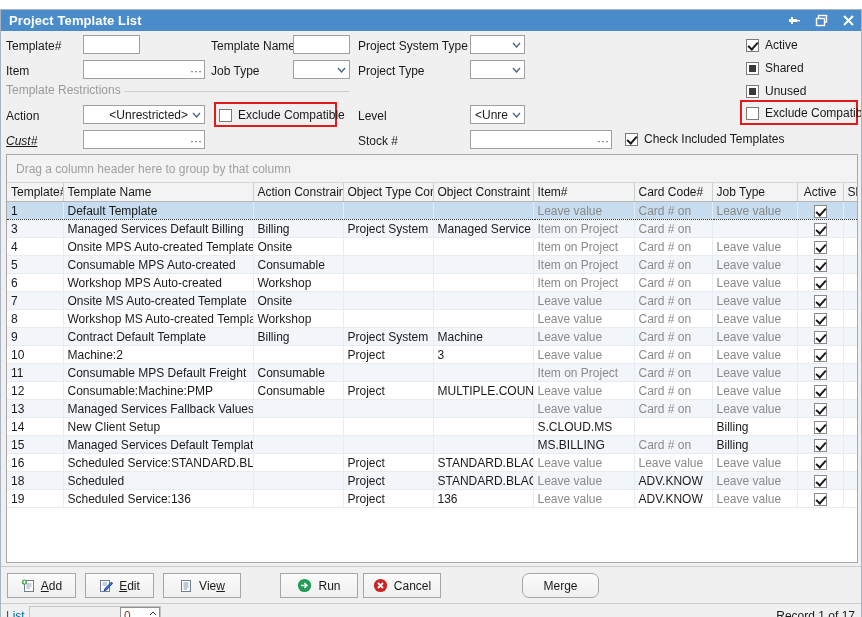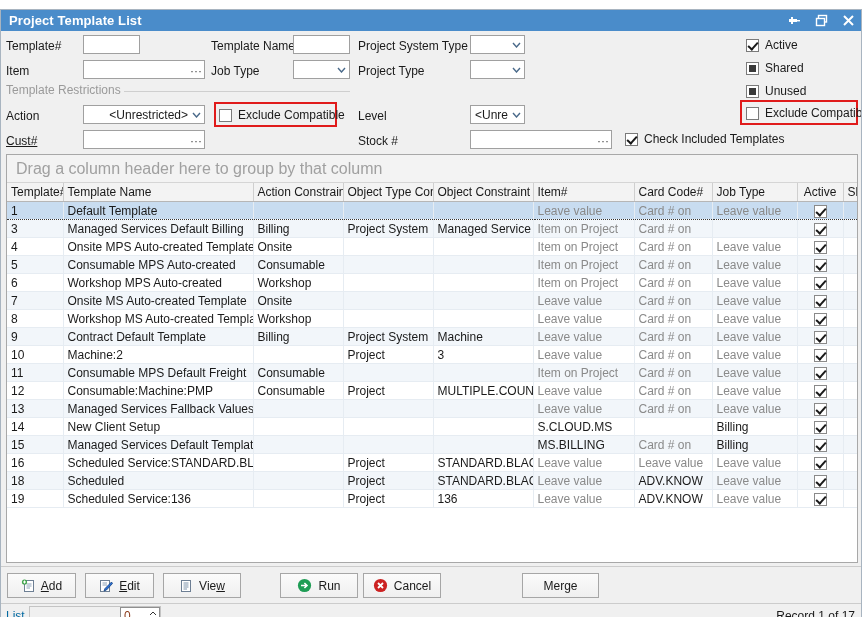--- a/index.html
+++ b/index.html
@@ -180,21 +180,21 @@
   }
   .group-panel {
     height: 28px;
     background: #f3f3f3;
     border-bottom: 1px solid #d5d5d5;
     display: flex; align-items: center;
     box-sizing: border-box;
   }
   .group-panel span {
     padding-left: 9px;
-    font-size: 16px;
+    font-size: 12px;
     color: #a0a0a0;
   }
   table.grid {
     border-collapse: collapse;
     table-layout: fixed;
     width: 850px;
     font-size: 12px;
   }
   table.grid th {
     background: #f3f3f3;
@@ -418,21 +418,21 @@
     <div class="lbl" style="left:357px; top:78px;">Level</div>
     <div class="combo" style="left:469px; top:74px; width:55px;">
       <span class="combo-val">&lt;Unres</span>
       <span class="combo-arrow">
         <svg width="9" height="6" viewBox="0 0 9 6">
             <path d="M1 1 L4.5 5 L8 1" stroke="#4a6a8a" stroke-width="1.4" fill="none"></path>
           </svg>
       </span>
     </div>
 
-    <div class="lbl underline-c" style="left:5px; top:103px;"><u>Cust#</u></div>
+    <div class="lbl underline-c" style="left:5px; top:103px;font-style:italic;"><u>Cust#</u></div>
     <input class="tb-input" style="left: 82px; top: 99px; width: 122px;" value="">
     <button class="ellipsis-btn" style="left:187px; top:101px;">···</button>
 
     <div class="lbl" style="left:357px; top:103px;">Stock #</div>
     <input class="tb-input" style="left: 469px; top: 99px; width: 142px;" value="">
     <button class="ellipsis-btn" style="left:594px; top:101px;">···</button>
 
     <div class="cbx-wrap" style="left:624px; top:101px;">
       <span class="cbx checked"></span>
       <span class="cbx-lbl">Check Included Templates</span>
@@ -745,21 +745,21 @@
     <div class="btn" style="left:362px; width:78px;">
       <span class="ico">
         <svg width="15" height="15" viewBox="0 0 15 15">
           <circle cx="7.5" cy="7.5" r="6.6" fill="#cc2222"></circle>
           <path d="M5 5 L10 10 M10 5 L5 10" stroke="#ffffff" stroke-width="1.8"></path>
         </svg>
       </span>
       <span>Cancel</span>
     </div>
 
-    <div class="btn" style="left:521px; width:77px;">
+    <div class="btn" style="left:521px; width:77px;border-radius:7px;">
       <span>Merge</span>
     </div>
   </div>
 
   <div class="statusbar">
     <div class="status-list-lbl">List</div>
     <div class="spin-wrap">
       <div class="spin-box">
         <span class="sv">0</span>
         <span class="spin-arrows">

